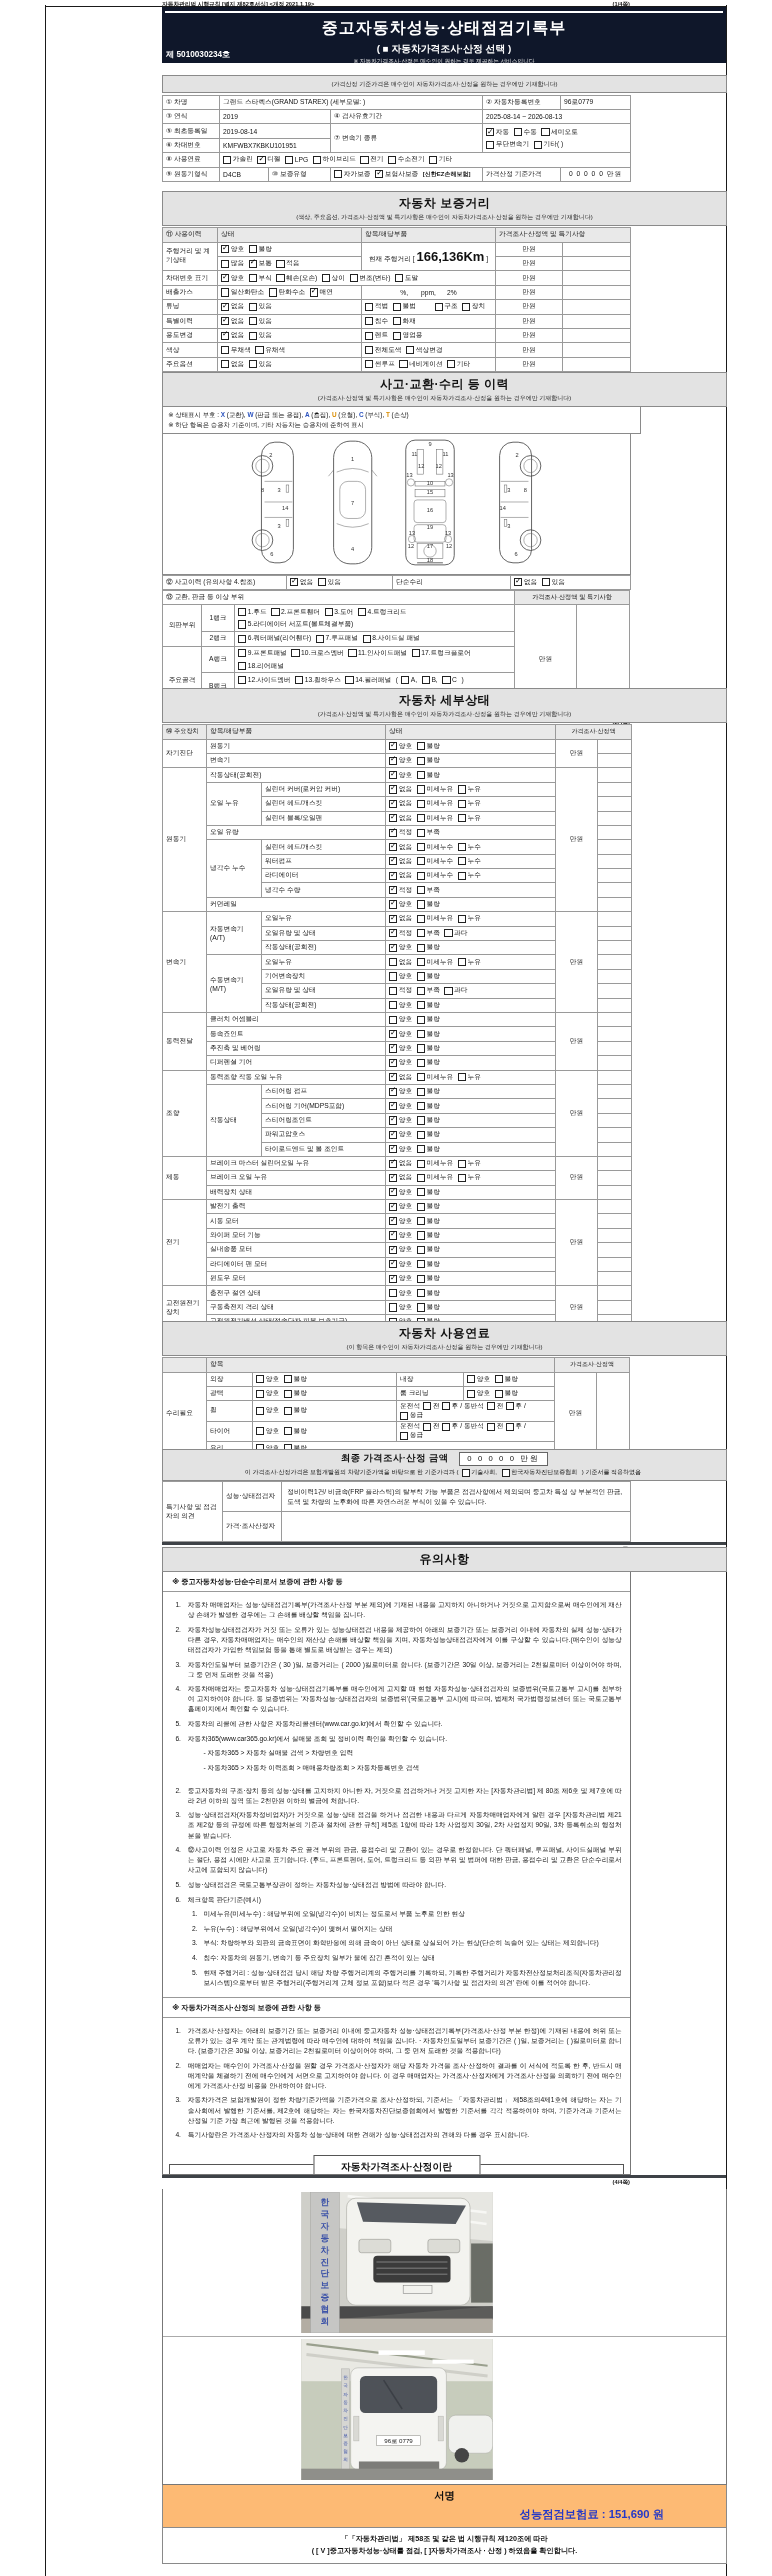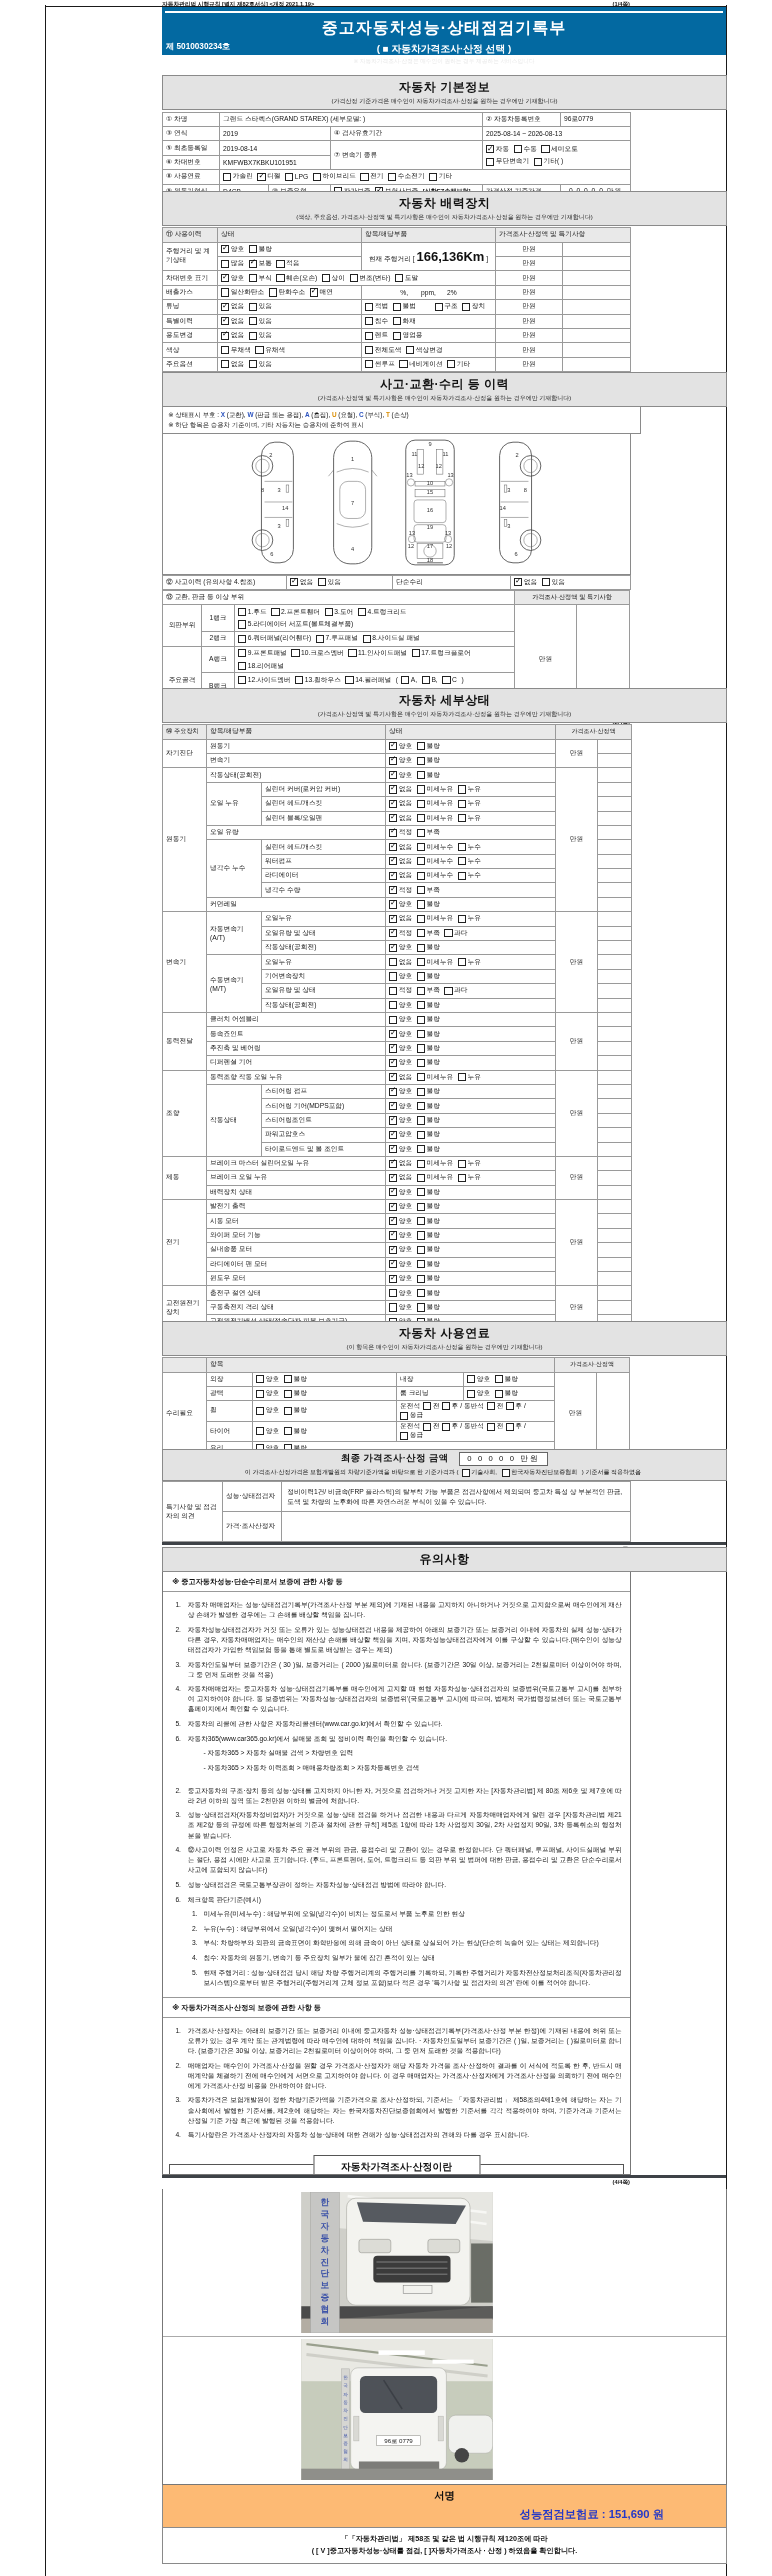--- a/index.html
+++ b/index.html
@@ -6,21 +6,21 @@
   body{width:773px;height:2576px;position:relative;background:#fff;overflow:hidden;
        font-family:"Liberation Sans","DejaVu Sans",sans-serif;color:#111}
   .vline{position:absolute;top:4.6px;bottom:0;width:1px;background:#1a1a1a}
   .vl-l{left:45px}.vl-r{left:726px}
   .topline{position:absolute;left:45px;width:681px;top:5.7px;height:1px;background:#1a1a1a}
   .content{position:absolute;left:162px;top:0;width:564px}
   .abs{position:absolute;left:0}
   .narrow{width:468px}
   .topbar{top:0;width:468px;display:flex;justify-content:space-between;font-size:5.7px;font-weight:bold;padding-top:0.5px}
   
-  .dark-head{top:7.2px;width:564px;height:48px;background:#0369a1;color:#fff;text-align:center;position:absolute}
+  .dark-head{top:7.2px;width:564px;height:56px;background:#0f172a;color:#fff;text-align:center;position:absolute}
   .dark-head .wstrip{position:absolute;left:3.1px;right:3.1px;top:3.6px;height:2.6px;background:#fff}
   .dh-title{font-size:16px;font-weight:bold;letter-spacing:1px;margin-top:11.3px}
   .dh-sub{font-size:9.8px;font-weight:bold;margin-top:3.1px}
   .dh-note{font-size:5.7px;margin-top:2.1px;color:#e8e8e8}
   .dh-no{position:absolute;left:4.1px;bottom:3.1px;font-size:8.2px;font-weight:bold}
   
   .secbar{width:563px;background:#e3e3e3;border:0.5px solid #8a8a8a;text-align:center;padding:2.6px 0 3.1px}
   .secbar .st{font-size:12px;font-weight:bold;letter-spacing:0.5px}
   .secbar .ss{font-size:6px;margin-top:1.5px;color:#222}
   
@@ -95,21 +95,20 @@
   <div class="dark-head">
     <div class="wstrip"></div>
     <div class="dh-title">중고자동차성능·상태점검기록부</div>
     <div class="dh-sub">( ■ 자동차가격조사·산정 선택 )</div>
     <div class="dh-note">※ 자동차가격조사·산정은 매수인이 원하는 경우 제공하는 서비스입니다</div>
     <div class="dh-no">제 5010030234호</div>
   </div>
 
   <div class="abs" style="top:75px">
     <div class="secbar">
-      <div class="st">자동차 기본정보</div>
       <div class="ss">(가격산정 기준가격은 매수인이 자동차가격조사·산정을 원하는 경우에만 기재합니다)</div>
     </div>
     <table class="tbl" style="margin-top:1.5px">
       <colgroup>
           <col style="width:57px">
           <col style="width:49px">
           <col style="width:62px">
           <col style="width:152px">
           <col style="width:78px">
           <col style="width:70px">
@@ -193,21 +192,21 @@
                 </span></span><span style="font-size:6px;font-weight:bold">[신한EZ손해보험]</span></td>
         <td class="lab" style="border-left:1px solid #555">가격산정 기준가격</td>
         <td class="ctr" style="letter-spacing:1px">0 0 0 0 0 만원</td>
       </tr>
     </tbody>
       </table>
   </div>
 
   <div class="abs" style="top:191px">
     <div class="secbar">
-      <div class="st">자동차 배력장치</div>
+      <div class="st">자동차 보증거리</div>
       <div class="ss">(색상, 주요옵션, 가격조사·산정액 및 특기사항은 매수인이 자동차가격조사·산정을 원하는 경우에만 기재합니다)</div>
     </div>
     <table class="tbl" style="margin-top:1px">
       <colgroup>
           <col style="width:55px">
           <col style="width:144px">
           <col style="width:134px">
           <col style="width:67px">
           <col style="width:68px">
         </colgroup>

